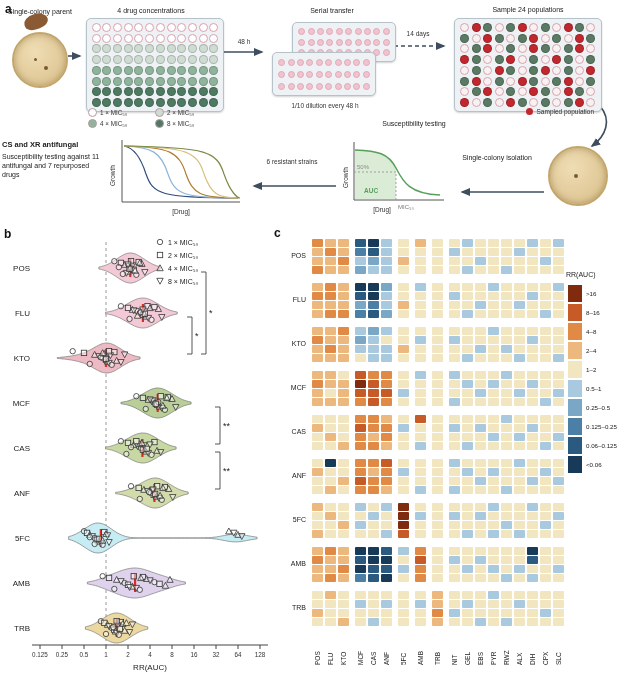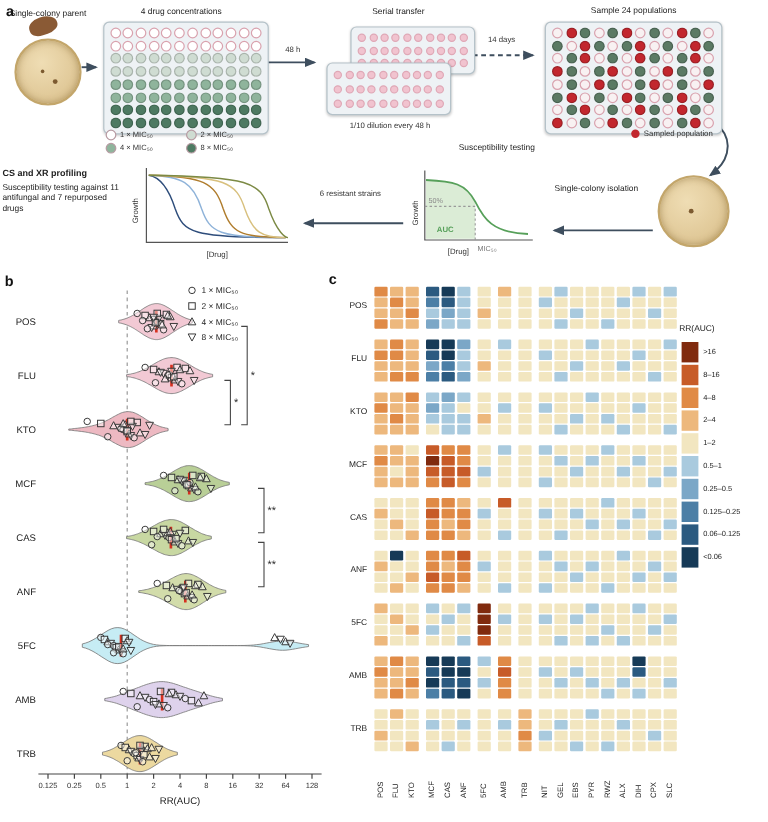--- a/index.html
+++ b/index.html
@@ -427,21 +427,21 @@
       <path d="M18,12 C24,13 33,18 40,40 C47,60 54,64 132,64" stroke="#2e4d7b" stroke-width="1.2" fill="none"></path>
       <path d="M18,12 C46,13 55,18 62,40 C69,60 76,64 132,64" stroke="#8fb3d9" stroke-width="1.2" fill="none"></path>
       <path d="M18,12 C64,13 73,18 80,40 C87,60 94,64 132,64" stroke="#b07d2e" stroke-width="1.2" fill="none"></path>
       <path d="M18,12 C82,13 91,18 98,40 C105,60 112,64 132,64" stroke="#d8c07e" stroke-width="1.2" fill="none"></path>
       <path d="M18,12 C102,13 111,18 118,40 C125,60 132,64 134,64" stroke="#7c8a45" stroke-width="1.2" fill="none"></path>
       <text x="9" y="52" font-size="6.5" fill="#333" transform="rotate(-90 9 52)">Growth</text>
       <text x="75" y="80" font-size="6.5" fill="#333" text-anchor="middle">[Drug]</text>
     </svg>
 
     <div class="abs" style="left:2px;top:140px;width:102px">
-      <div class="cs-title">CS and XR profiling</div>
+      <div class="cs-title">CS and XR antifungal</div>
       <div class="cs-desc">Susceptibility testing against 11 antifungal and 7 repurposed drugs</div>
     </div>
   </div>
 
   <div class="abs panel-letter" style="left:4px;top:227px">b</div>
   <svg class="abs" id="violin-svg" style="left:2px;top:228px" width="268" height="457" viewBox="0 0 268 457">
       <line x1="104" y1="14" x2="104" y2="417" stroke="#999" stroke-dasharray="3,3" stroke-width="1"></line>
       <line x1="30" y1="417" x2="266" y2="417" stroke="#444" stroke-width="1"></line>
       <line x1="38" y1="417" x2="38" y2="421" stroke="#444" stroke-width="1"></line>
       <text x="38" y="429" text-anchor="middle" font-size="6.3" fill="#333">0.125</text>

